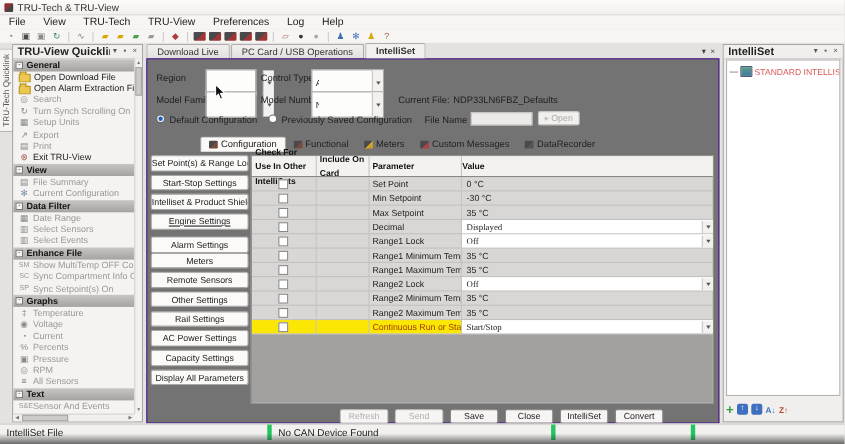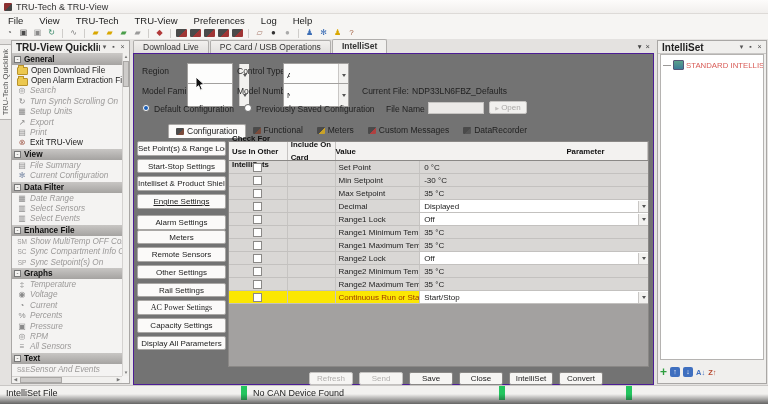--- a/index.html
+++ b/index.html
@@ -26,21 +26,21 @@
   .sidebar{position:absolute;left:11px;top:1px;width:119px;height:344px;background:#f4f3f2;border:1px solid #a9a7a5;box-sizing:border-box;}
   .panel-header{height:12px;display:flex;align-items:center;background:#f0efed;border-bottom:1px solid #c9c7c5;padding:0 2px 0 4px;}
   .ph-title{font-size:10px;font-weight:bold;color:#222;flex:1;white-space:nowrap;overflow:hidden;}
   .ph-btn{font-size:7px;color:#555;width:9px;text-align:center;line-height:10px;}
   .sb-body{position:absolute;left:0;top:12px;right:7px;bottom:7px;overflow:hidden;}
   .sb-header{height:11px;margin-top:1px;background:linear-gradient(#c8c6c4,#a5a3a1);display:flex;align-items:center;gap:3px;padding-left:2px;}
   .sb-collapse{width:7px;height:7px;background:#f4f3f1;border:1px solid #777;font-size:6px;line-height:5px;text-align:center;color:#333;box-sizing:border-box;}
   .sb-header span.hd{font-size:8.2px;font-weight:bold;color:#111;}
   .sb-item{height:10.4px;display:flex;align-items:center;gap:3px;padding-left:5px;white-space:nowrap;overflow:hidden;}
   .sb-item .lbl{font-size:8.2px;color:#1a1a1a;}
-  .sb-item.disabled .lbl{color:#9b9998;font-style:italic;}
+  .sb-item.disabled .lbl{color:#9b9998;}
   .sb-glyph{width:10px;font-size:8px;color:#8a8a8a;text-align:center;flex:none;}
   .sb-prefix{width:10px;font-size:6.5px;color:#9b9998;text-align:center;flex:none;}
   .icon-folder{width:9px;height:6px;background:#ecc84f;border:1px solid #b8922a;border-radius:1px;position:relative;flex:none;margin-top:2px;}
   .icon-folder::before{content:"";position:absolute;top:-3px;left:0;width:4px;height:2px;background:#ecc84f;border:1px solid #b8922a;border-bottom:none;}
   .sb-vscroll{position:absolute;right:0;top:12px;bottom:7px;width:7px;background:#f1f0ee;border-left:1px solid #d4d2d0;box-sizing:border-box;}
   .sb-vscroll .arr{position:absolute;left:0;width:6px;height:7px;font-size:4.5px;color:#777;text-align:center;line-height:7px;}
   .sb-vscroll .thumb{position:absolute;left:0;top:8px;width:6px;height:26px;background:#cdcbc9;border:1px solid #a9a7a5;box-sizing:border-box;}
   .sb-hscroll{position:absolute;left:0;bottom:0;right:7px;height:7px;background:#f1f0ee;border-top:1px solid #d4d2d0;box-sizing:border-box;}
   .sb-hscroll .thumb{position:absolute;left:8px;top:0;width:42px;height:6px;background:#cdcbc9;border:1px solid #a9a7a5;box-sizing:border-box;}
   .sb-hscroll .arr{position:absolute;top:0;width:7px;height:6px;font-size:4.5px;color:#777;text-align:center;line-height:6px;}
@@ -57,40 +57,40 @@
   .flabel{position:absolute;font-size:8.5px;color:#222;}
   .select{position:absolute;height:24px;background:#fdfdfc;border:1px solid #a2a09e;box-sizing:border-box;display:flex;align-items:center;gap:48px;}
   .select .val{flex:1;font-size:8px;color:#222;padding-left:3px;white-space:nowrap;overflow:hidden;}
   .dd-arrow{width:9px;height:100%;display:flex;align-items:center;justify-content:center;border-left:1px solid #c9c7c5;background:#f2f1ef;flex:none;}
   .dd-arrow i{width:0;height:0;border-left:2.5px solid transparent;border-right:2.5px solid transparent;border-top:3px solid #555;}
   .radio{position:absolute;width:8px;height:8px;border:1px solid #6a6a6a;border-radius:50%;background:#fff;box-sizing:border-box;}
   .radio.sel::after{content:"";position:absolute;left:1px;top:1px;width:4px;height:4px;border-radius:50%;background:#1b5fb8;}
   .finput{position:absolute;background:#eceae8;border:1px solid #c6c4c2;box-sizing:border-box;}
   .open-btn{position:absolute;height:13px;background:#f1f0ee;border:1px solid #c6c4c2;border-radius:2px;display:flex;align-items:center;justify-content:center;gap:2px;font-size:8px;color:#aaa8a6;box-sizing:border-box;}
 
-  .subtabs{position:absolute;left:3px;top:70px;height:14px;display:flex;align-items:flex-start;padding-left:31px;}
+  .subtabs{position:absolute;left:17px;top:70px;height:14px;display:flex;align-items:flex-end;padding-left:31px;}
   .subtab{display:flex;align-items:center;gap:3px;font-size:8.5px;color:#222;padding:0 7px;height:13px;line-height:13px;}
   .subtab.active{background:#fbfaf9;border:1px solid #a9a7a5;border-bottom:none;border-radius:2px 2px 0 0;}
   .st-icon{width:8px;height:7px;border-radius:1px;}
 
   .cats{position:absolute;left:1px;top:87px;width:93px;}
   .cat-btn{position:absolute;left:2px;width:89px;height:14.5px;background:#fbfaf9;border:1px solid #a9a7a5;border-radius:2px;font-size:8px;color:#222;text-align:center;line-height:13.5px;box-sizing:border-box;white-space:nowrap;overflow:hidden;}
 
   .ptable{position:absolute;left:94px;top:87px;width:421px;border:1px solid #8a8886;box-sizing:border-box;background:#d9d7d5;}
   .t-hrow{display:flex;height:18px;background:#f3f2f0;border-bottom:1px solid #8a8886;}
   .t-hc{font-size:7.8px;font-weight:bold;color:#111;box-sizing:border-box;border-right:1px solid #c6c4c2;display:flex;align-items:center;padding:0 3px;line-height:13px;}
   .t-row{display:flex;height:12px;border-bottom:1px solid #c3c1bf;}
   .t-c{box-sizing:border-box;border-right:1px solid #c6c4c2;display:flex;align-items:center;font-size:8px;color:#222;padding:0 3px;overflow:hidden;white-space:nowrap;}
   .c1{width:59px;justify-content:center;}
   .c2{width:48px;}
   .c3{width:85px;}
   .c4{width:229px;border-right:none;padding:0;}
   .c4 .vtext{flex:1;padding-left:4px;font-size:8px;}
   .cbx{width:9px;height:9px;background:#fff;border:1px solid #8a8886;box-sizing:border-box;}
-  .t-row.dd .c4{background:#fff;}
+  .t-row.dd .c4{background:#fff;font-family:Liberation Serif, serif;}
   .t-row.hl .c1,.t-row.hl .c2,.t-row.hl .c3{background:#fbe703;}
   .t-row.hl .c3{color:#a03c00;}
   .t-filler{height:62px;background:#a3a1a0;}
 
   .actions{position:absolute;left:0;top:318px;width:521px;height:13px;}
   .act-btn{position:absolute;height:13px;width:44px;background:#f6f5f3;border:1px solid #8a8886;border-radius:2px;font-size:8px;color:#222;text-align:center;line-height:12px;box-sizing:border-box;}
   .act-btn.disabled{color:#b1afad;border-color:#c3c1bf;}
 
   
   .rightpanel{position:absolute;left:657px;top:1px;width:110px;height:344px;background:#f0efed;border:1px solid #a9a7a5;box-sizing:border-box;}
@@ -100,21 +100,21 @@
   .tree-ico{width:9px;height:8px;background:linear-gradient(#5aa08a,#3d7a98);border:1px solid #557;border-radius:1px;flex:none;}
   .tree-lbl{font-size:7.8px;color:#d85b56;}
   .rp-footer{position:absolute;left:2px;bottom:4px;height:14px;display:flex;align-items:center;gap:3px;}
   .rp-add{color:#2e9e3e;font-weight:bold;font-size:12px;line-height:12px;}
   .rp-bluebox{width:10px;height:10px;background:#3f6fbf;color:#fff;border-radius:2px;font-size:7px;line-height:10px;text-align:center;}
   .rp-sortaz{color:#3f6fbf;font-size:7.5px;font-weight:bold;}
   .rp-sortza{color:#b5492f;font-size:7.5px;font-weight:bold;}
 
   
   .statusbar{position:absolute;left:0;top:385px;width:768px;height:19px;background:#f2f1ef;border-top:1px solid #c9c7c5;box-sizing:border-box;}
-  .sb-seg{position:absolute;top:0;height:14px;line-height:14px;font-size:9px;color:#222;padding-left:6px;border-right:6px solid #22c55e;box-sizing:border-box;white-space:nowrap;overflow:hidden;}
+  .sb-seg{position:absolute;top:0;height:14px;line-height:14px;font-size:9px;color:#222;padding-left:6px;border-right:4px solid #22c55e;box-sizing:border-box;white-space:nowrap;overflow:hidden;}
 
   .cursor{position:absolute;left:195px;top:76px;z-index:50;}
   .vignette{position:absolute;left:0;bottom:0;width:768px;height:10px;background:linear-gradient(to bottom,rgba(45,45,45,0),rgba(40,40,40,0.7));pointer-events:none;z-index:60;}
 </style>
 </head>
 <body>
 
 <div class="app">
 
   <div class="titlebar">
@@ -392,31 +392,31 @@
         <div class="cats" id="cats">
             <div class="cat-btn" style="top: 0px;">Set Point(s) &amp; Range Lock</div>
             <div class="cat-btn" style="top: 17.7px;">Start-Stop Settings</div>
             <div class="cat-btn" style="top: 35.4px;">Intelliset &amp; Product Shield</div>
             <div class="cat-btn" style="top: 53.1px; text-decoration: underline;">Engine Settings</div>
             <div class="cat-btn" style="top: 74px;">Alarm Settings</div>
             <div class="cat-btn" style="top: 88.5px;">Meters</div>
             <div class="cat-btn" style="top: 106.2px;">Remote Sensors</div>
             <div class="cat-btn" style="top: 123.9px;">Other Settings</div>
             <div class="cat-btn" style="top: 141.6px;">Rail Settings</div>
-            <div class="cat-btn" style="top: 159.3px; font-family: Liberation Serif, serif;">AC Power Settings</div>
+            <div class="cat-btn" style="top: 159.3px;">AC Power Settings</div>
             <div class="cat-btn" style="top: 177px;">Capacity Settings</div>
             <div class="cat-btn" style="top: 194.7px;">Display All Parameters</div>
           </div>
 
         <div class="ptable" id="ptable">
             <div class="t-hrow">
               <div class="t-hc c1">Check For Use In Other IntelliSets</div>
               <div class="t-hc c2">Include On Card</div>
+              <div class="t-hc c3">Parameter</div>
               <div class="t-hc c4" style="border-right: none;">Value</div>
-              <div class="t-hc c3">Parameter</div>
             </div>
             <div class="t-row">
               <div class="t-c c1">
                 <span class="cbx"></span>
               </div>
               <div class="t-c c2"></div>
               <div class="t-c c3">Set Point</div>
               <div class="t-c c4">
                 <span class="vtext">0 °C</span>
               </div>

